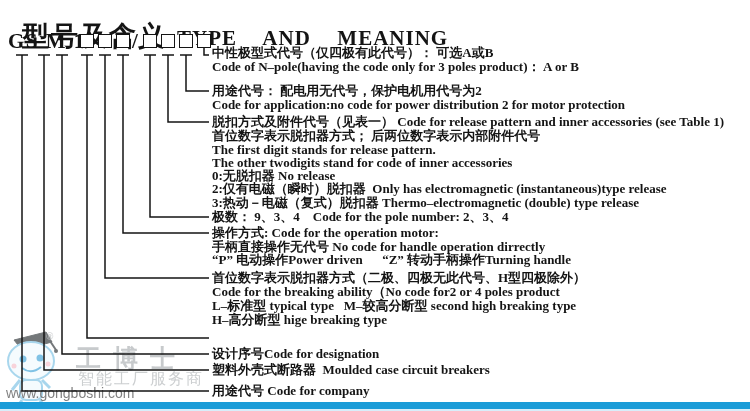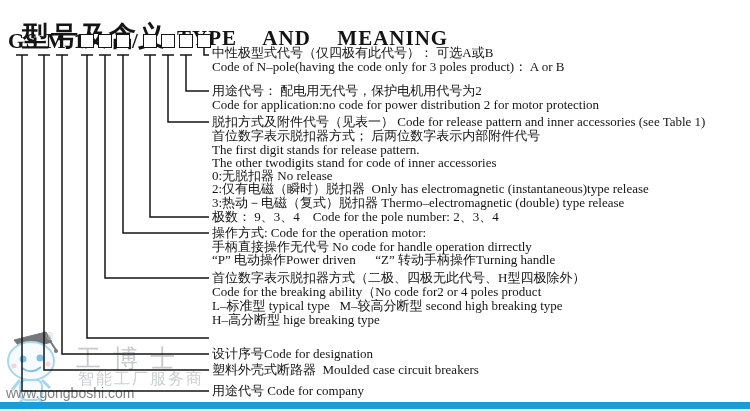--- a/index.html
+++ b/index.html
@@ -7,26 +7,26 @@
     position:relative; width:750px; height:411px; background:#ffffff;
     overflow:hidden; font-family:"Liberation Serif", serif; color:#141414;
   }
   .title { position:absolute; top:0px; left:6px; white-space:pre; }
   .title-cn { font-size:27px; font-weight:bold; letter-spacing:2px; }
   .title-en { font-size:21px; font-weight:bold; letter-spacing:1px; word-spacing:7px; margin-left:10px; }
   .model-prefix { position:absolute; left:8px; top:29px; font-size:21px; font-weight:bold; letter-spacing:1.5px; white-space:pre; }
   .mbox { position:absolute; top:34px; width:12px; height:12px; border:1.6px solid #141414; background:#fff; }
   .slash { position:absolute; left:132px; top:29px; font-size:21px; font-weight:bold; }
   .connectors { position:absolute; left:0; top:0; }
-  .ln { position:absolute; left:212px; font-size:13px; font-weight:normal; white-space:pre; line-height:14px; }
+  .ln { position:absolute; left:212px; font-size:13px; font-weight:bold; white-space:pre; line-height:14px; }
   .accent-bar { position:absolute; left:0; top:402px; width:750px; height:7px; }
   .accent-bar-light { position:absolute; left:0; top:409px; width:750px; height:2px; background:#d8eefa; }
   
   .wm { position:absolute; opacity:0.9; }
-  .wm-brand { left:76px; top:342px; font-size:25px; font-weight:normal; letter-spacing:12px; color:#c2c5c7; }
+  .wm-brand { left:76px; top:342px; font-size:25px; font-weight:bold; letter-spacing:12px; color:#c2c5c7; }
   .wm-reg { left:46px; top:331px; font-size:10px; color:#c2c5c7; font-weight:bold; }
   .wm-tagline { left:78px; top:369px; font-size:16px; letter-spacing:2px; color:#c7cacc; font-family:Liberation Serif, serif; }
   .wm-url { left:6px; top:385px; font-size:14px; color:#737373; font-family:"Liberation Sans", sans-serif; }
   .wm-robot { left:0px; top:328px; }
 </style>
 </head>
 <body>
 
 <div class="page">
 

